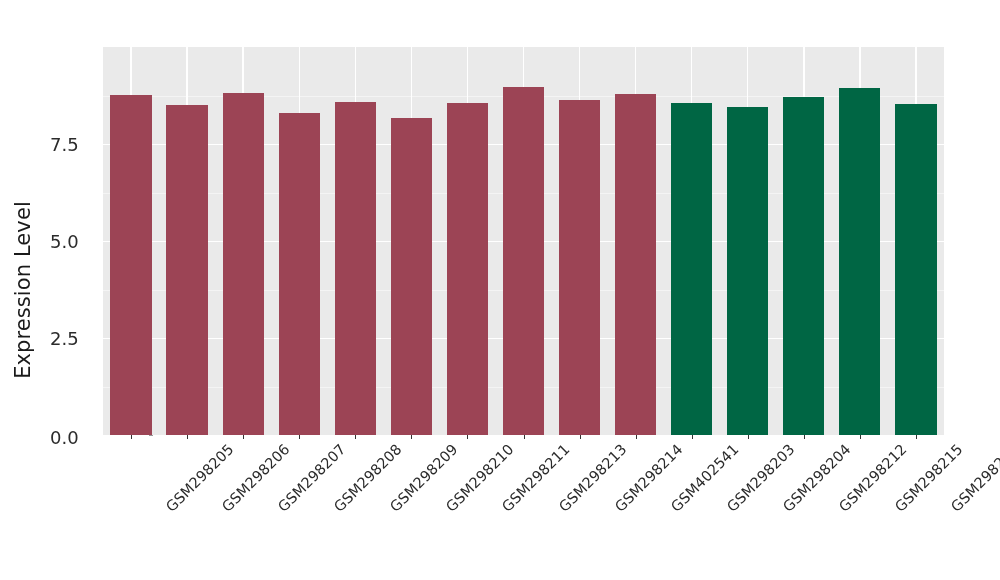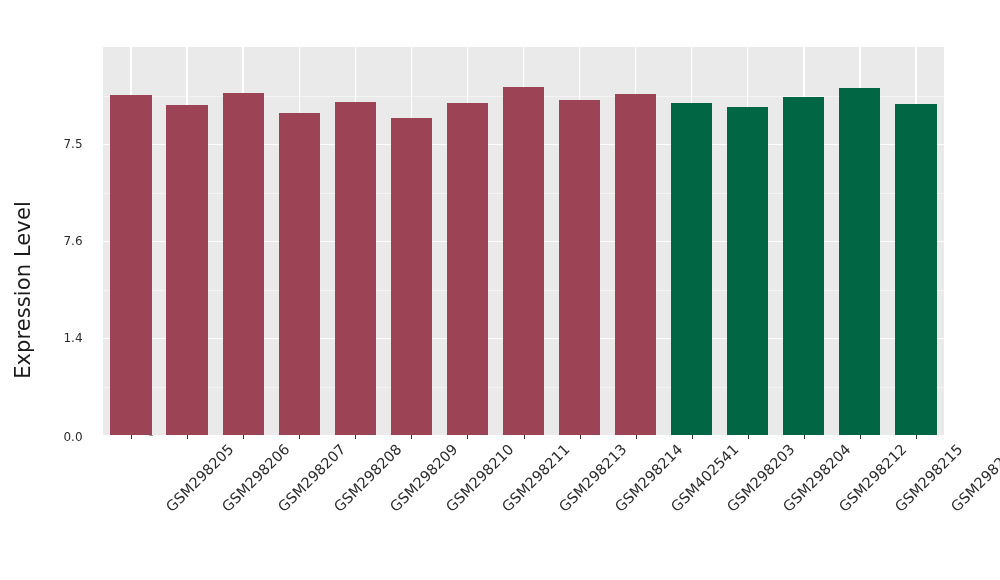--- a/index.html
+++ b/index.html
@@ -38,22 +38,22 @@
     color: #1a1a1a;
     letter-spacing: 0.1px;
     white-space: nowrap;
   }
 
   
   .y-tick-label {
     position: absolute;
     right: 0;
     width: 46px;
-    text-align: center;
-    font-size: 12px;
+    text-align: left;
+    font-size: 18px;
     color: #2b2b2b;
     transform: translateY(-50%);
     white-space: nowrap;
   }
   #y-tick-labels {
     position: absolute;
     left: 50px;
     top: 0;
     width: 46px;
     height: 580px;
@@ -140,23 +140,23 @@
 </head>
 <body>
 
 <div id="chart-root">
 
   <div id="y-axis-title">Expression Level</div>
 
   <div id="y-tick-labels">
       <div class="y-tick-label" style="top: 437px;">0.0</div>
       <div class="y-tick-mark" style="top: 435px;"></div>
-      <div class="y-tick-label" style="top: 338px;">1.4</div>
+      <div class="y-tick-label" style="top: 338px;">2.5</div>
       <div class="y-tick-mark" style="top: 338px;"></div>
-      <div class="y-tick-label" style="top: 241px;">7.6</div>
+      <div class="y-tick-label" style="top: 241px;">5.0</div>
       <div class="y-tick-mark" style="top: 241px;"></div>
       <div class="y-tick-label" style="top: 144px;">7.5</div>
       <div class="y-tick-mark" style="top: 144px;"></div>
     </div>
 
   <div id="panel">
       <div class="grid-minor" style="top: 339.5px;"></div>
       <div class="grid-minor" style="top: 242.5px;"></div>
       <div class="grid-minor" style="top: 145.5px;"></div>
       <div class="grid-minor" style="top: 48.5px;"></div>

